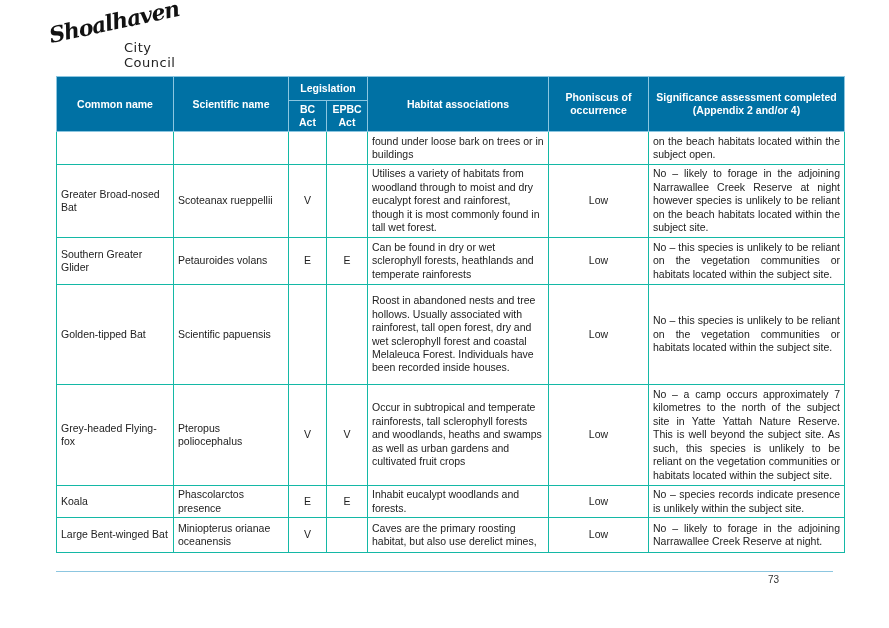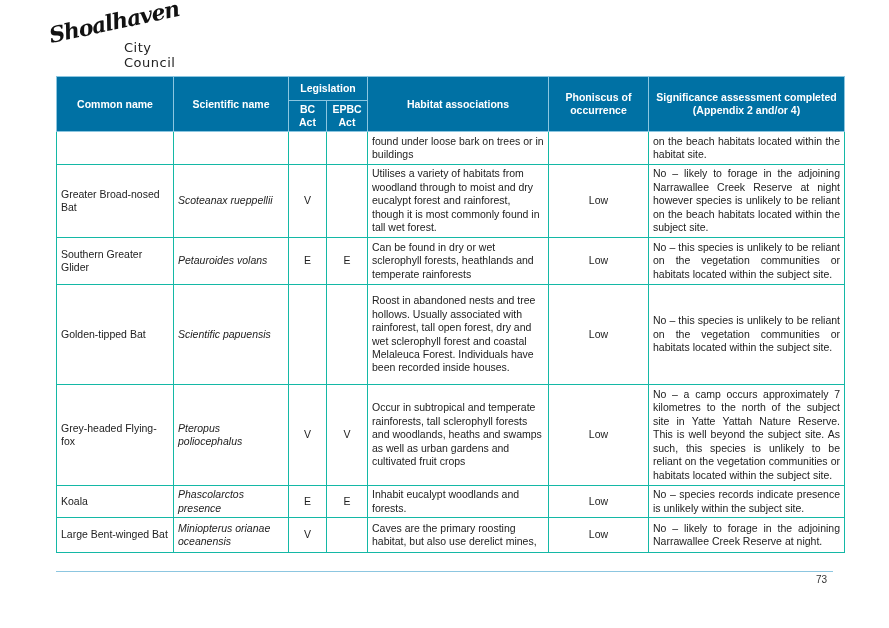--- a/index.html
+++ b/index.html
@@ -4,24 +4,24 @@
 <style>
   html, body { margin:0; padding:0; background:#ffffff; }
   body { width:889px; height:628px; position:relative; overflow:hidden; font-family:"Liberation Sans", sans-serif; color:#222; }
   .logo { position:absolute; left:52px; top:22px; width:140px; height:42px; }
   .logo .brand { position:absolute; left:0; top:0; font-family:"DejaVu Serif", serif; font-style:italic; font-weight:bold; font-size:22px; letter-spacing:-1px; color:#111; transform:rotate(-12deg); transform-origin:left bottom; }
   .logo .sub { position:absolute; left:28px; top:18px; font-family:"DejaVu Sans", sans-serif; font-size:13px; color:#222; letter-spacing:0.5px;margin-left:44px; }
   table.species { position:absolute; left:56px; top:76px; border-collapse:collapse; table-layout:fixed; width:788px; font-size:10.5px; }
   table.species th { background:#0071a4; color:#fff; font-weight:bold; text-align:center; vertical-align:middle; border:1px solid #8cc6e0; padding:2px 4px; line-height:13px; font-size:10.5px; }
   table.species td { border:1px solid #14b8a6; padding:1px 4px; vertical-align:middle; line-height:13.4px; }
   td.center { text-align:center; }
-  td.sci { font-style:italic; }
+  td.sci { }
   td.just { text-align:justify; }
   .footer-line { position:absolute; left:56px; top:571px; width:777px; height:1px; background:#8cc6e0; }
-  .page-num { position:absolute; left:816px; top:574px; font-size:10px; color:#333; }
+  .page-num { position:absolute; left:768px; top:574px; font-size:10px; color:#333; }
 </style>
 </head>
 <body>
 
 <div class="logo">
   <span class="brand">Shoalhaven</span>
   <span class="sub">City Council</span>
 </div>
 
 <table class="species">
@@ -49,21 +49,21 @@
     </tr>
   </thead>
   <tbody>
     <tr style="height:33px">
       <td></td>
       <td class="sci"></td>
       <td class="center"></td>
       <td class="center"></td>
       <td>found under loose bark on trees or in buildings</td>
       <td class="center"></td>
-      <td class="just">on the beach habitats located within the habitat site.</td>
+      <td class="just">on the beach habitats located within the subject open.</td>
     </tr>
     <tr style="height:73px">
       <td>Greater Broad-nosed Bat</td>
       <td class="sci">Scoteanax rueppellii</td>
       <td class="center">V</td>
       <td class="center"></td>
       <td>Utilises a variety of habitats from woodland through to moist and dry eucalypt forest and rainforest, though it is most commonly found in tall wet forest.</td>
       <td class="center">Low</td>
       <td class="just">No – likely to forage in the adjoining Narrawallee Creek Reserve at night however species is unlikely to be reliant on the beach habitats located within the subject site.</td>
     </tr>

